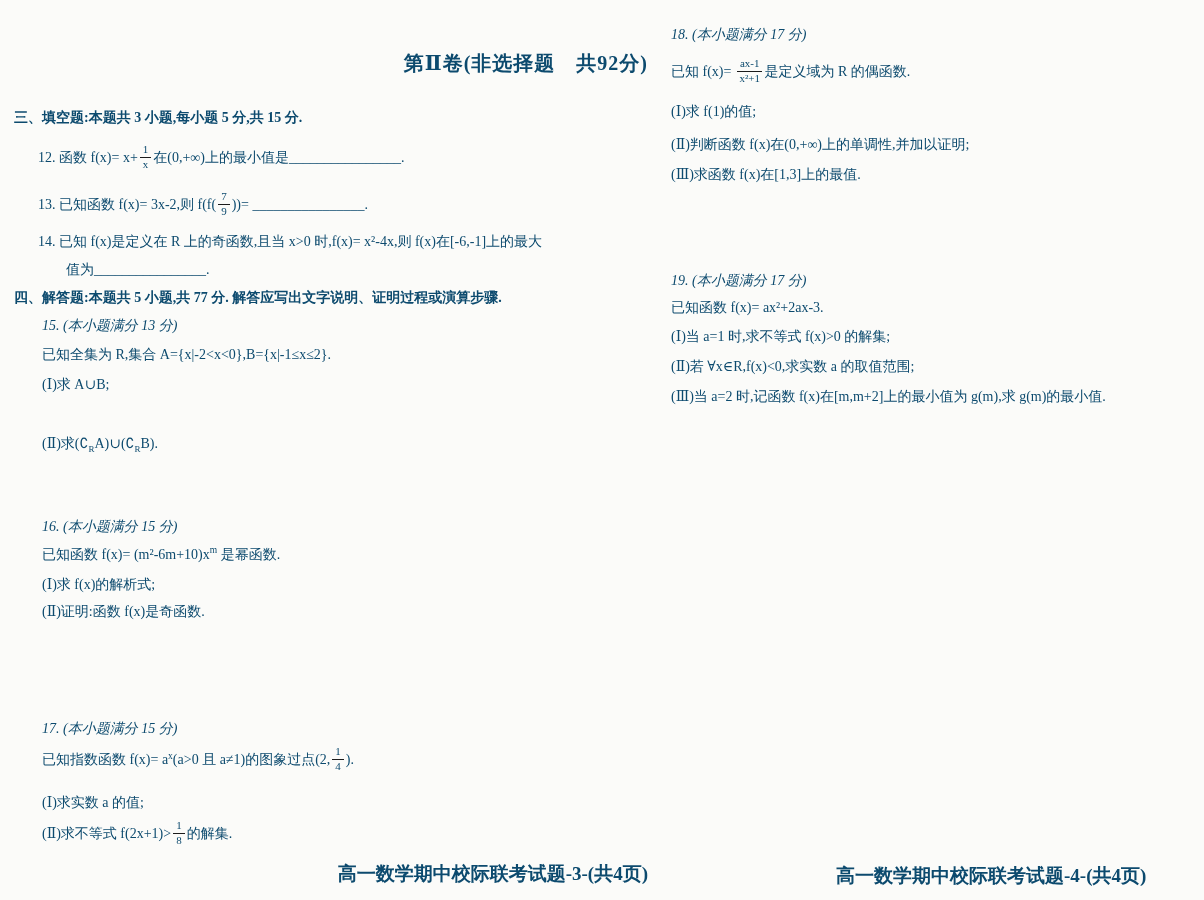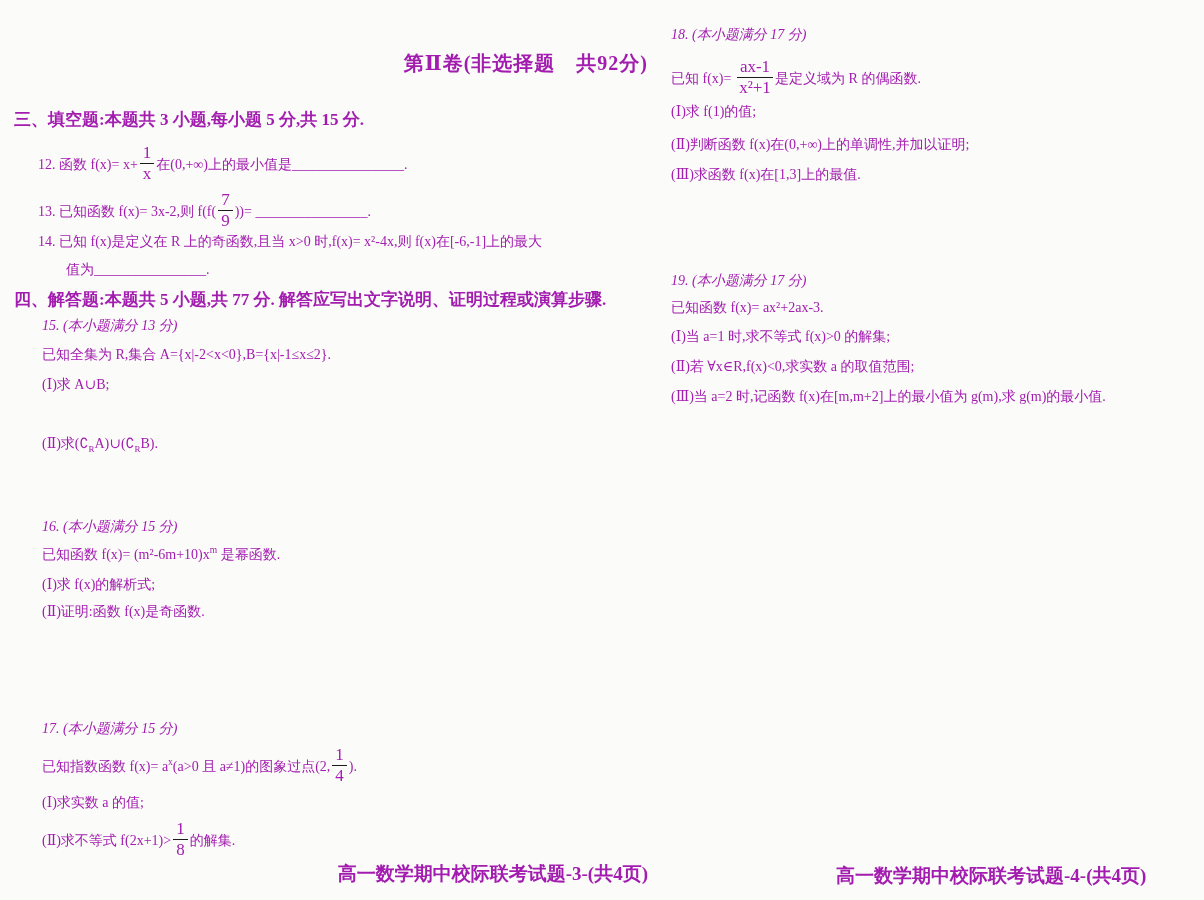--- a/index.html
+++ b/index.html
@@ -9,28 +9,28 @@
     font-family:"Liberation Serif","DejaVu Serif",serif;
     color:#1b1b1b;
     overflow:hidden;
   }
   .sheet{
     position:absolute;left:0;top:0;width:1204px;height:900px;
     background:#fbfbf9;
   }
   .line{
     position:absolute;white-space:nowrap;
-    font-size:14px;line-height:1.35;color:#a21caf;
+    font-size:14px;line-height:1.35;color:#0c4a6e;
   }
   .title{font-size:20px;font-weight:bold;letter-spacing:1px;}
-  .sec{font-weight:bold;font-size:17px;}
+  .sec{font-weight:bold;font-size:14px;}
   .qhead{font-style:italic;}
   .frac{
     display:inline-block;vertical-align:middle;text-align:center;
-    line-height:1.05;font-size:17px;margin:0 2px;position:relative;top:-2px;
+    line-height:1.05;font-size:11px;margin:0 2px;position:relative;top:-2px;
   }
   .frac .num{display:block;border-bottom:1.2px solid #1b1b1b;padding:0 3px 1px;}
   .frac .den{display:block;padding-top:1px;}
   sup{font-size:9.5px;vertical-align:super;line-height:0;}
   sub{font-size:9px;vertical-align:sub;line-height:0;}
   .footer{font-size:19px;font-weight:bold;}
   .centerband{left:0;width:620px;text-align:right;padding-left:28px;}
 </style>
 </head>
 <body>

